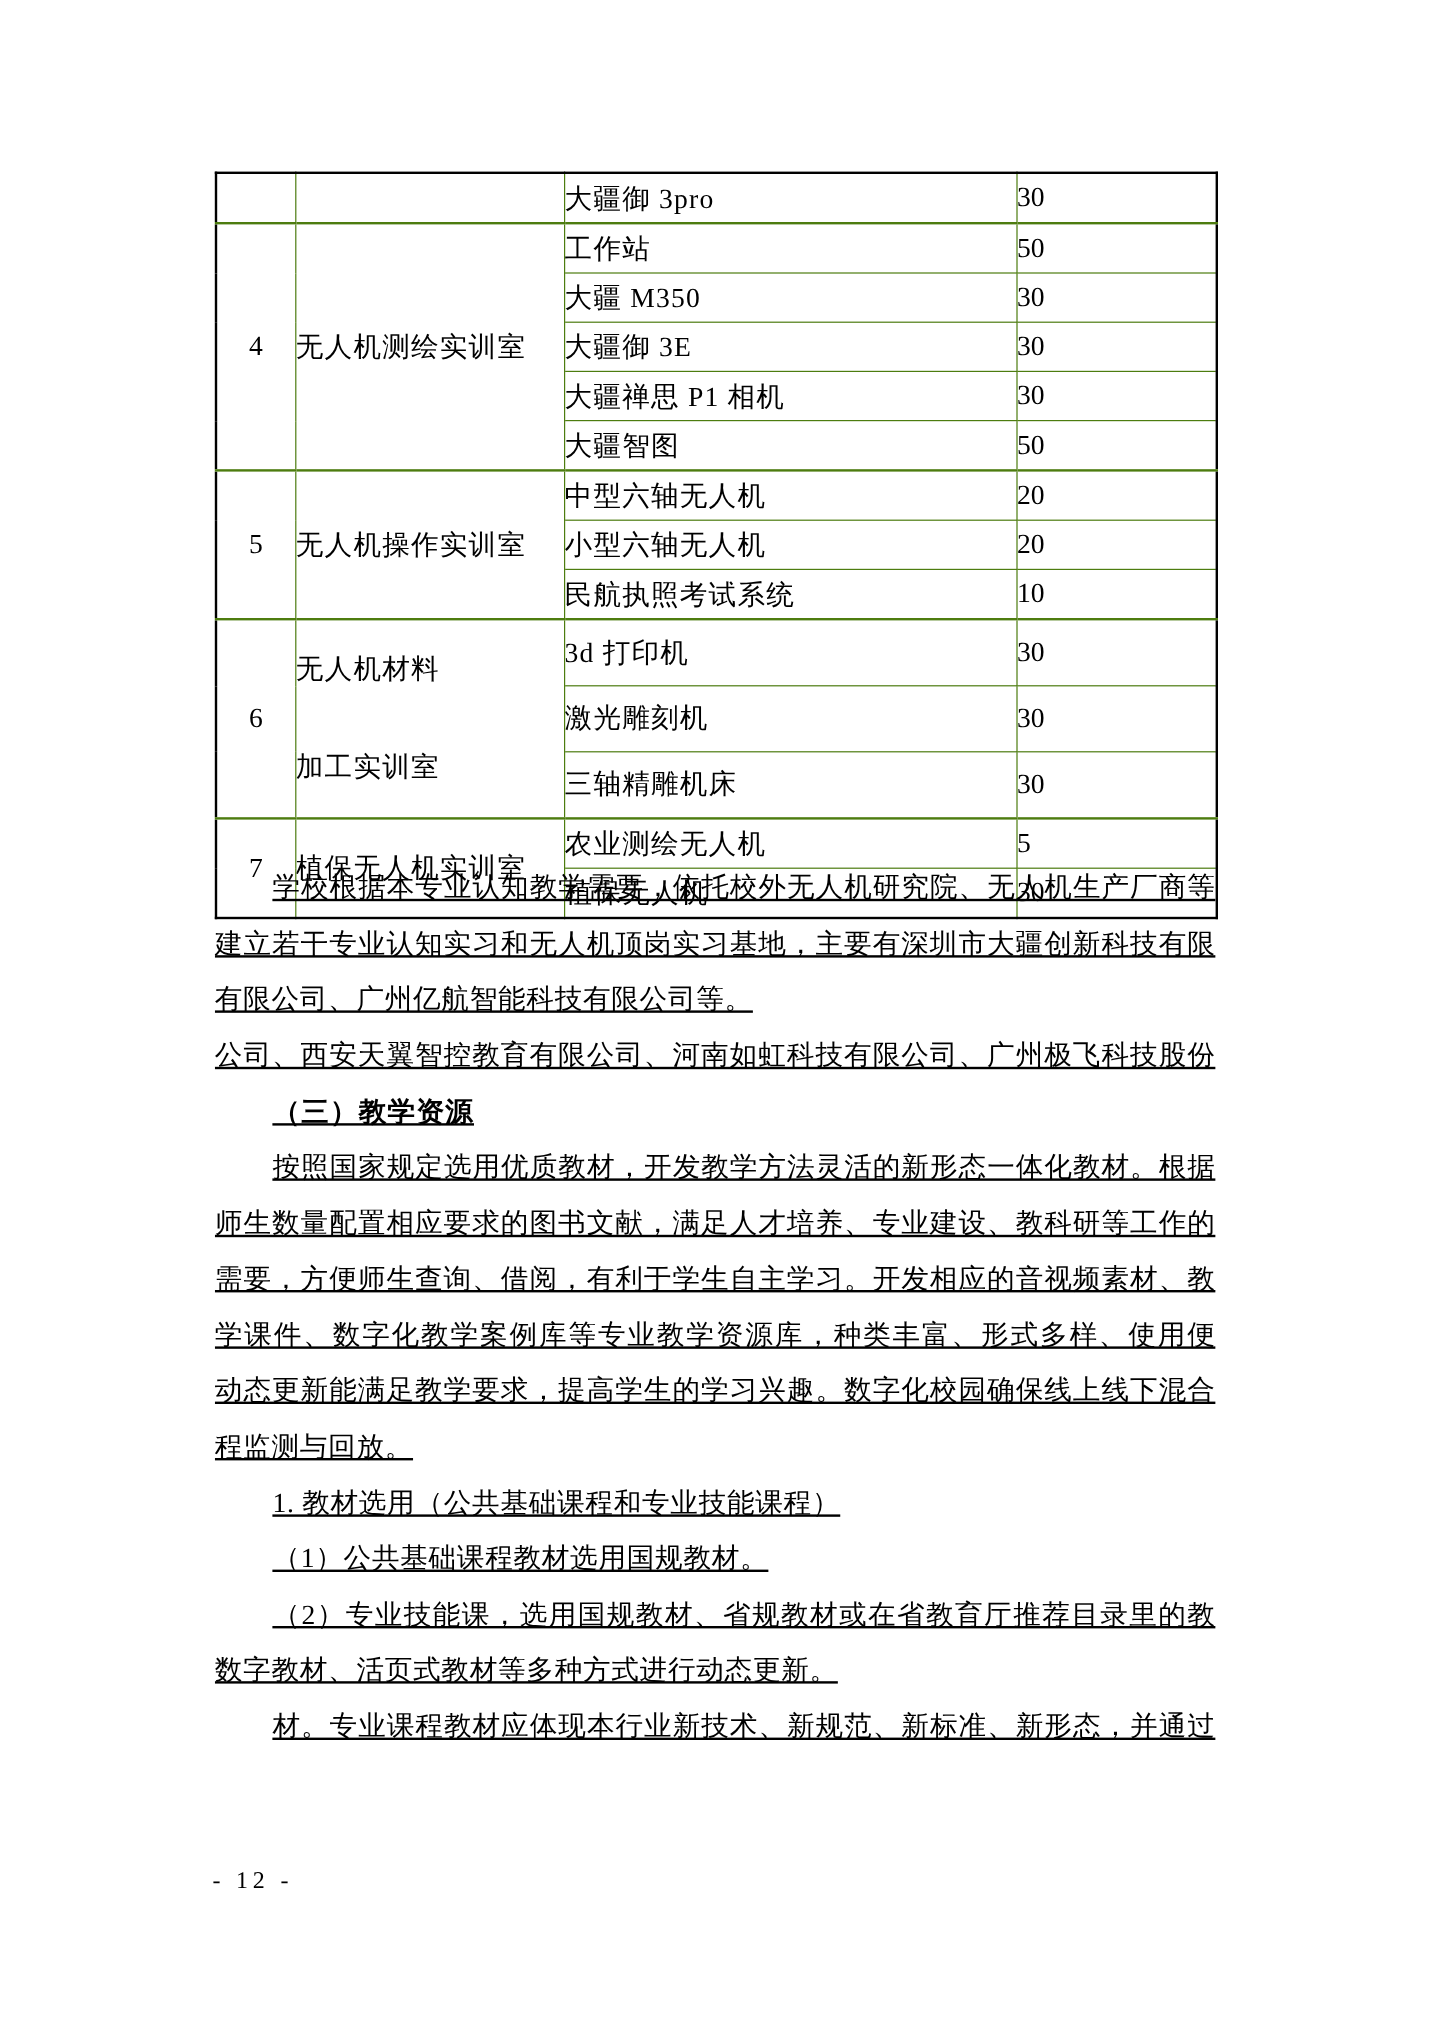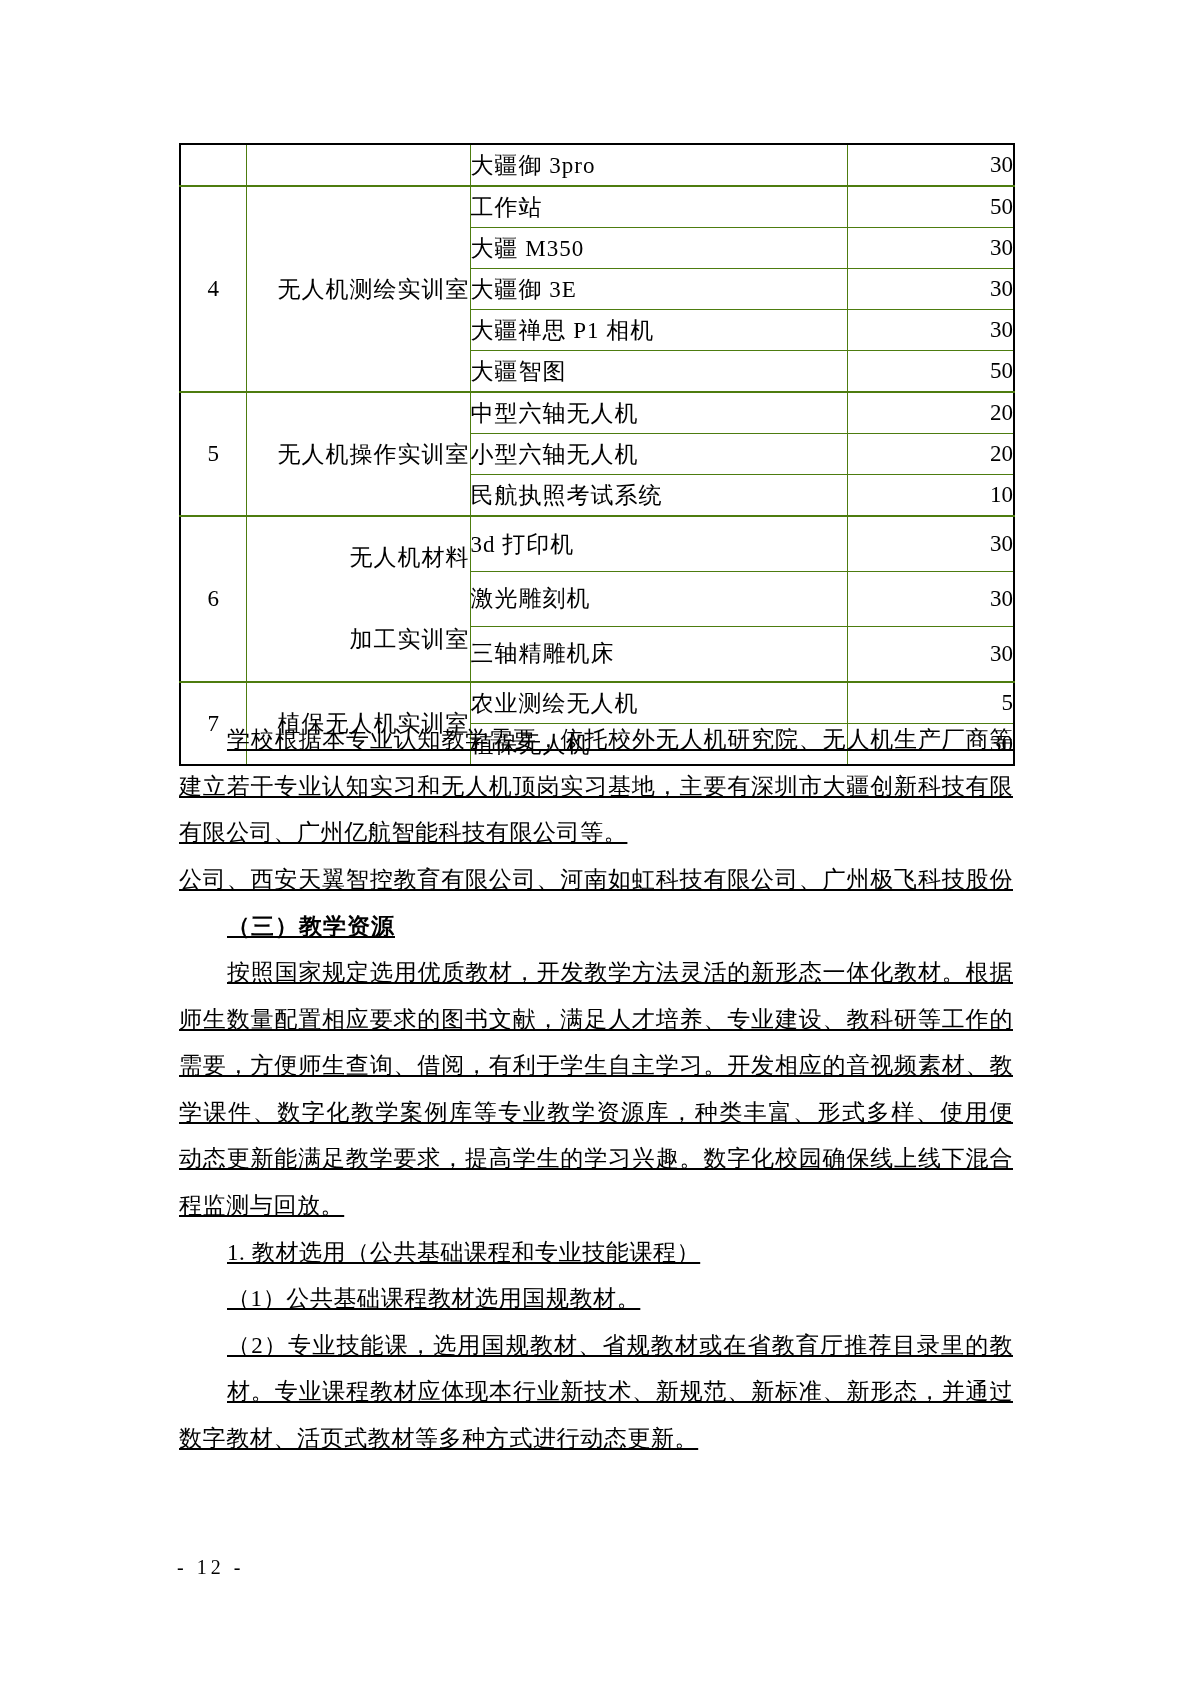--- a/index.html
+++ b/index.html
@@ -23,23 +23,23 @@
   }
   table.equip td {
     border:1px solid #4d7c0f;
     height:40px;
     padding:0;
     vertical-align:middle;
     overflow:hidden;
   }
   table.equip tr.gs td { border-top-width:2px; }
   td.c-no   { text-align:center; }
-  td.c-room { text-align:right; letter-spacing:1px;margin-left:40px; }
+  td.c-room { text-align:left; letter-spacing:1px;margin-left:40px; }
   td.c-item { text-align:left; padding-left:13px; letter-spacing:1px; }
-  td.c-qty  { text-align:right; }
+  td.c-qty  { text-align:left; }
   td.room2 div { line-height:82px; height:82px; }
   td.room2 { line-height:0; }
   td.room2 .rl { display:block; }
 
   
   .bodytext {
     position:absolute; left:179px; top:717px;
     width:834px;
     font-size:23px;
     line-height:46.6px;
@@ -158,17 +158,17 @@
   <div class="line indent heading">（三）教学资源</div>
   <div class="line indent fill">按照国家规定选用优质教材，开发教学方法灵活的新形态一体化教材。根据</div>
   <div class="line fill">师生数量配置相应要求的图书文献，满足人才培养、专业建设、教科研等工作的</div>
   <div class="line fill">需要，方便师生查询、借阅，有利于学生自主学习。开发相应的音视频素材、教</div>
   <div class="line fill">学课件、数字化教学案例库等专业教学资源库，种类丰富、形式多样、使用便捷、</div>
   <div class="line fill">动态更新能满足教学要求，提高学生的学习兴趣。数字化校园确保线上线下混合</div>
   <div class="line">程监测与回放。</div>
   <div class="line indent">1. 教材选用（公共基础课程和专业技能课程）</div>
   <div class="line indent">（1）公共基础课程教材选用国规教材。</div>
   <div class="line indent fill">（2）专业技能课，选用国规教材、省规教材或在省教育厅推荐目录里的教</div>
+  <div class="line">数字教材、活页式教材等多种方式进行动态更新。</div>
   <div class="line indent fill">材。专业课程教材应体现本行业新技术、新规范、新标准、新形态，并通过</div>
-  <div class="line">数字教材、活页式教材等多种方式进行动态更新。</div>
 </div>
 
 <div class="pagenum">- 12 -</div>
 
 </body></html>

